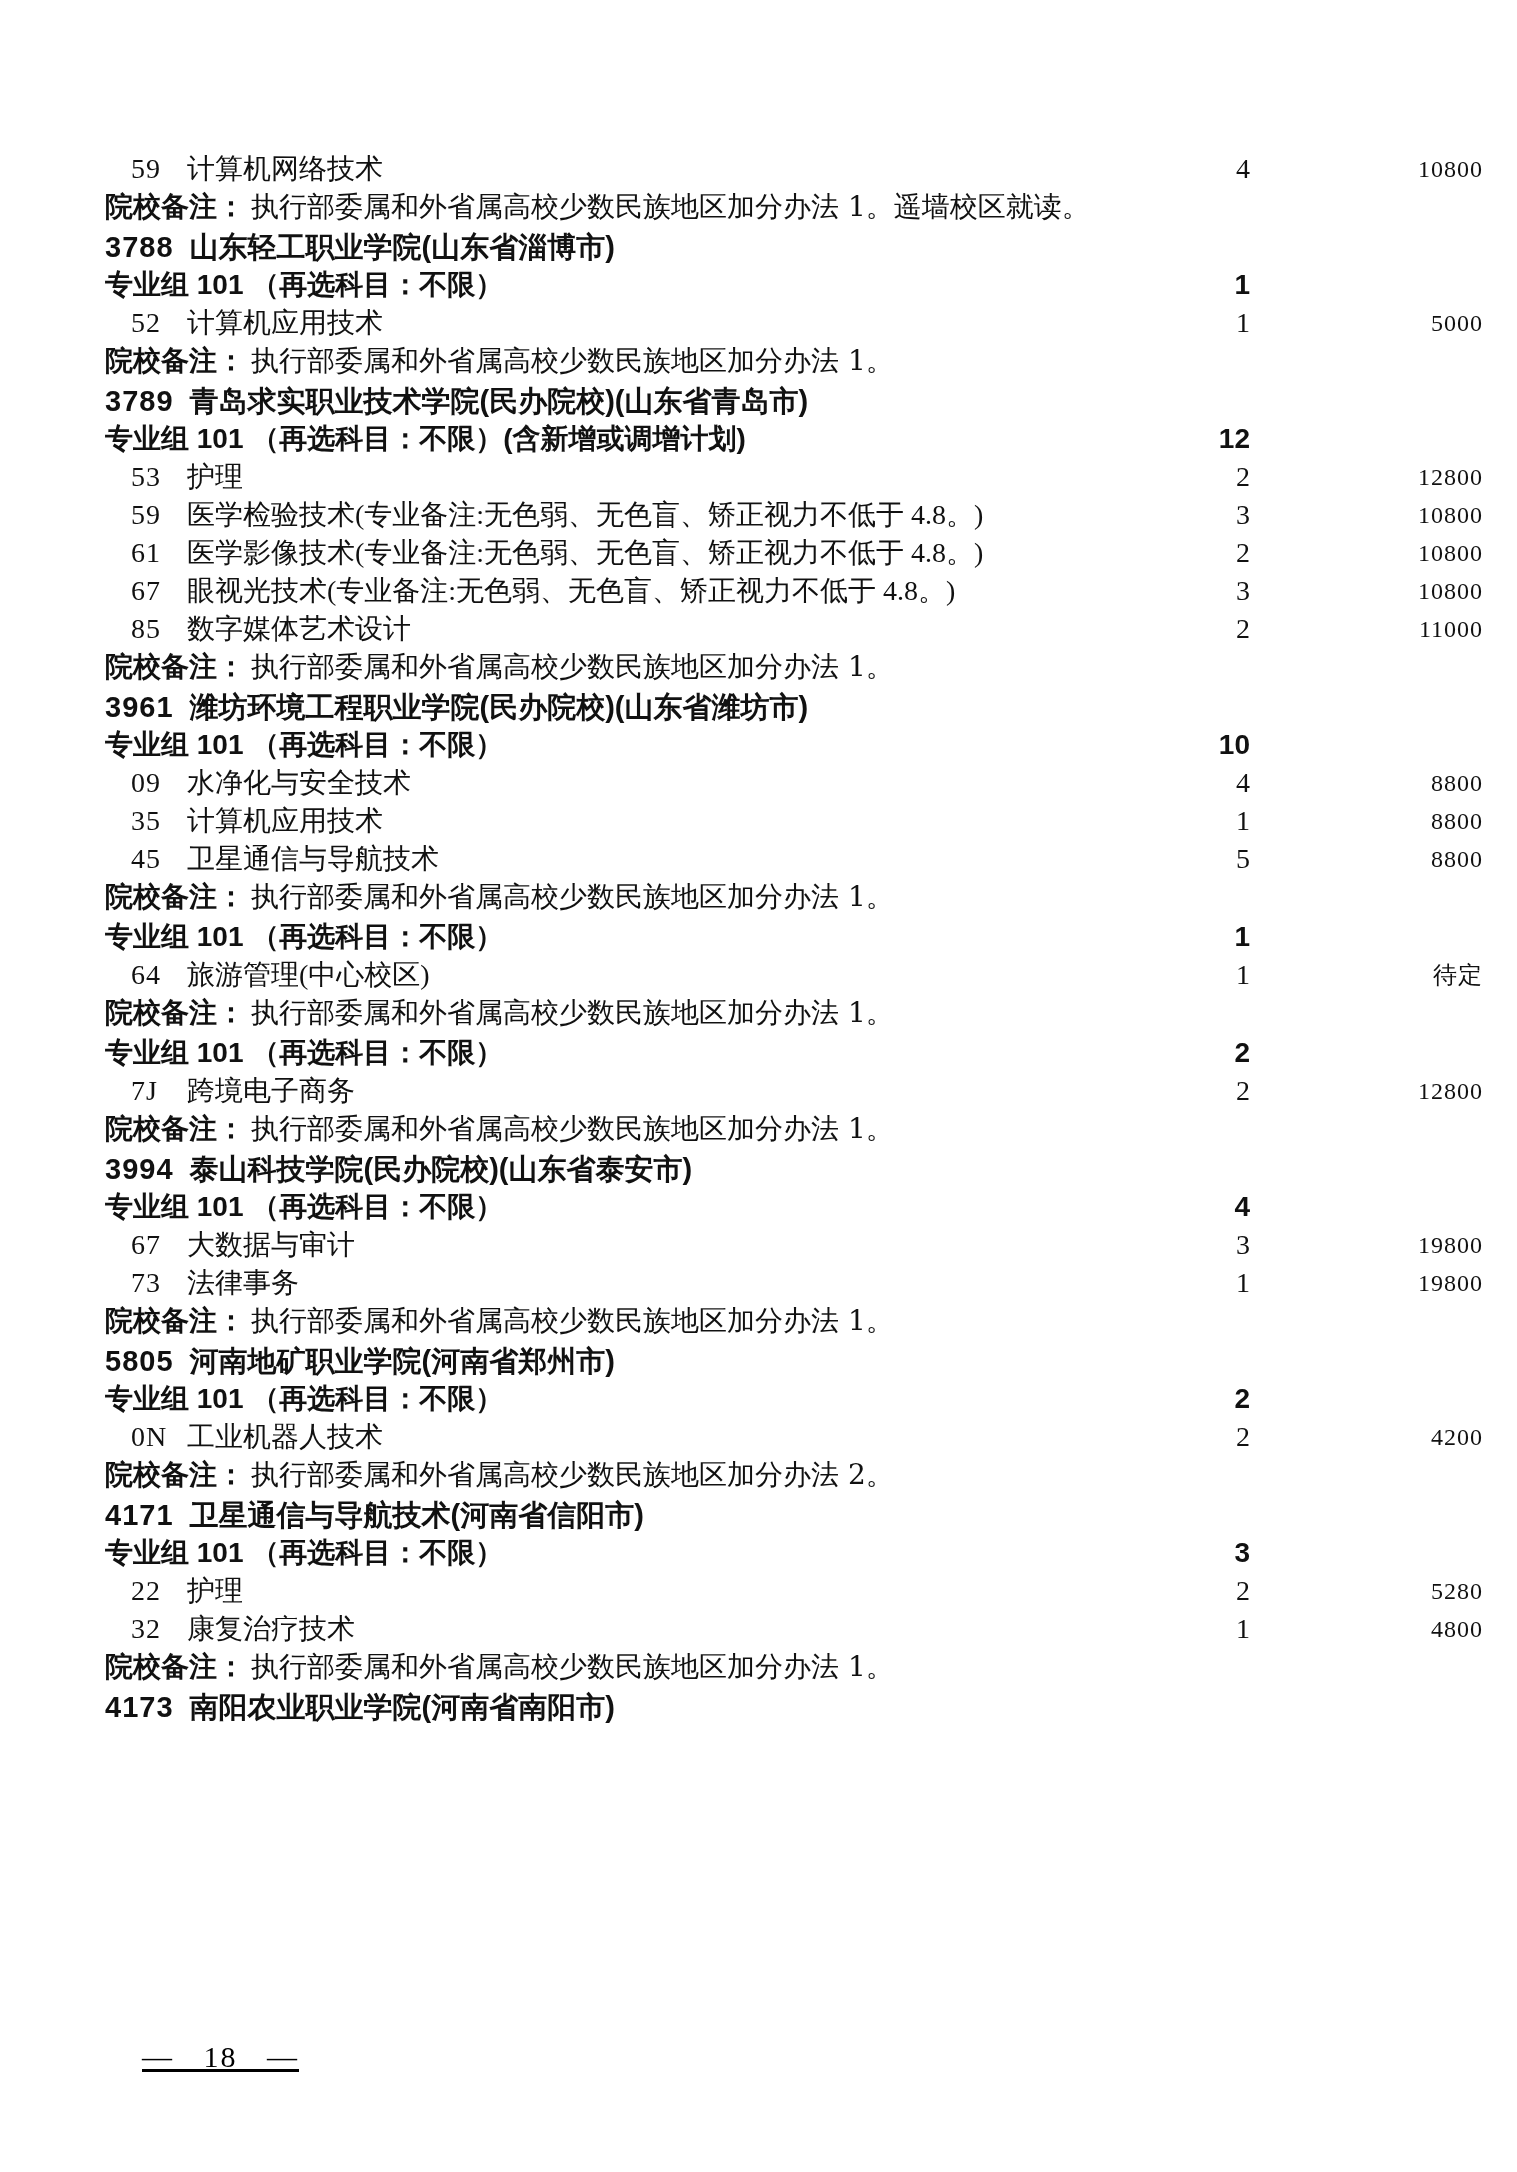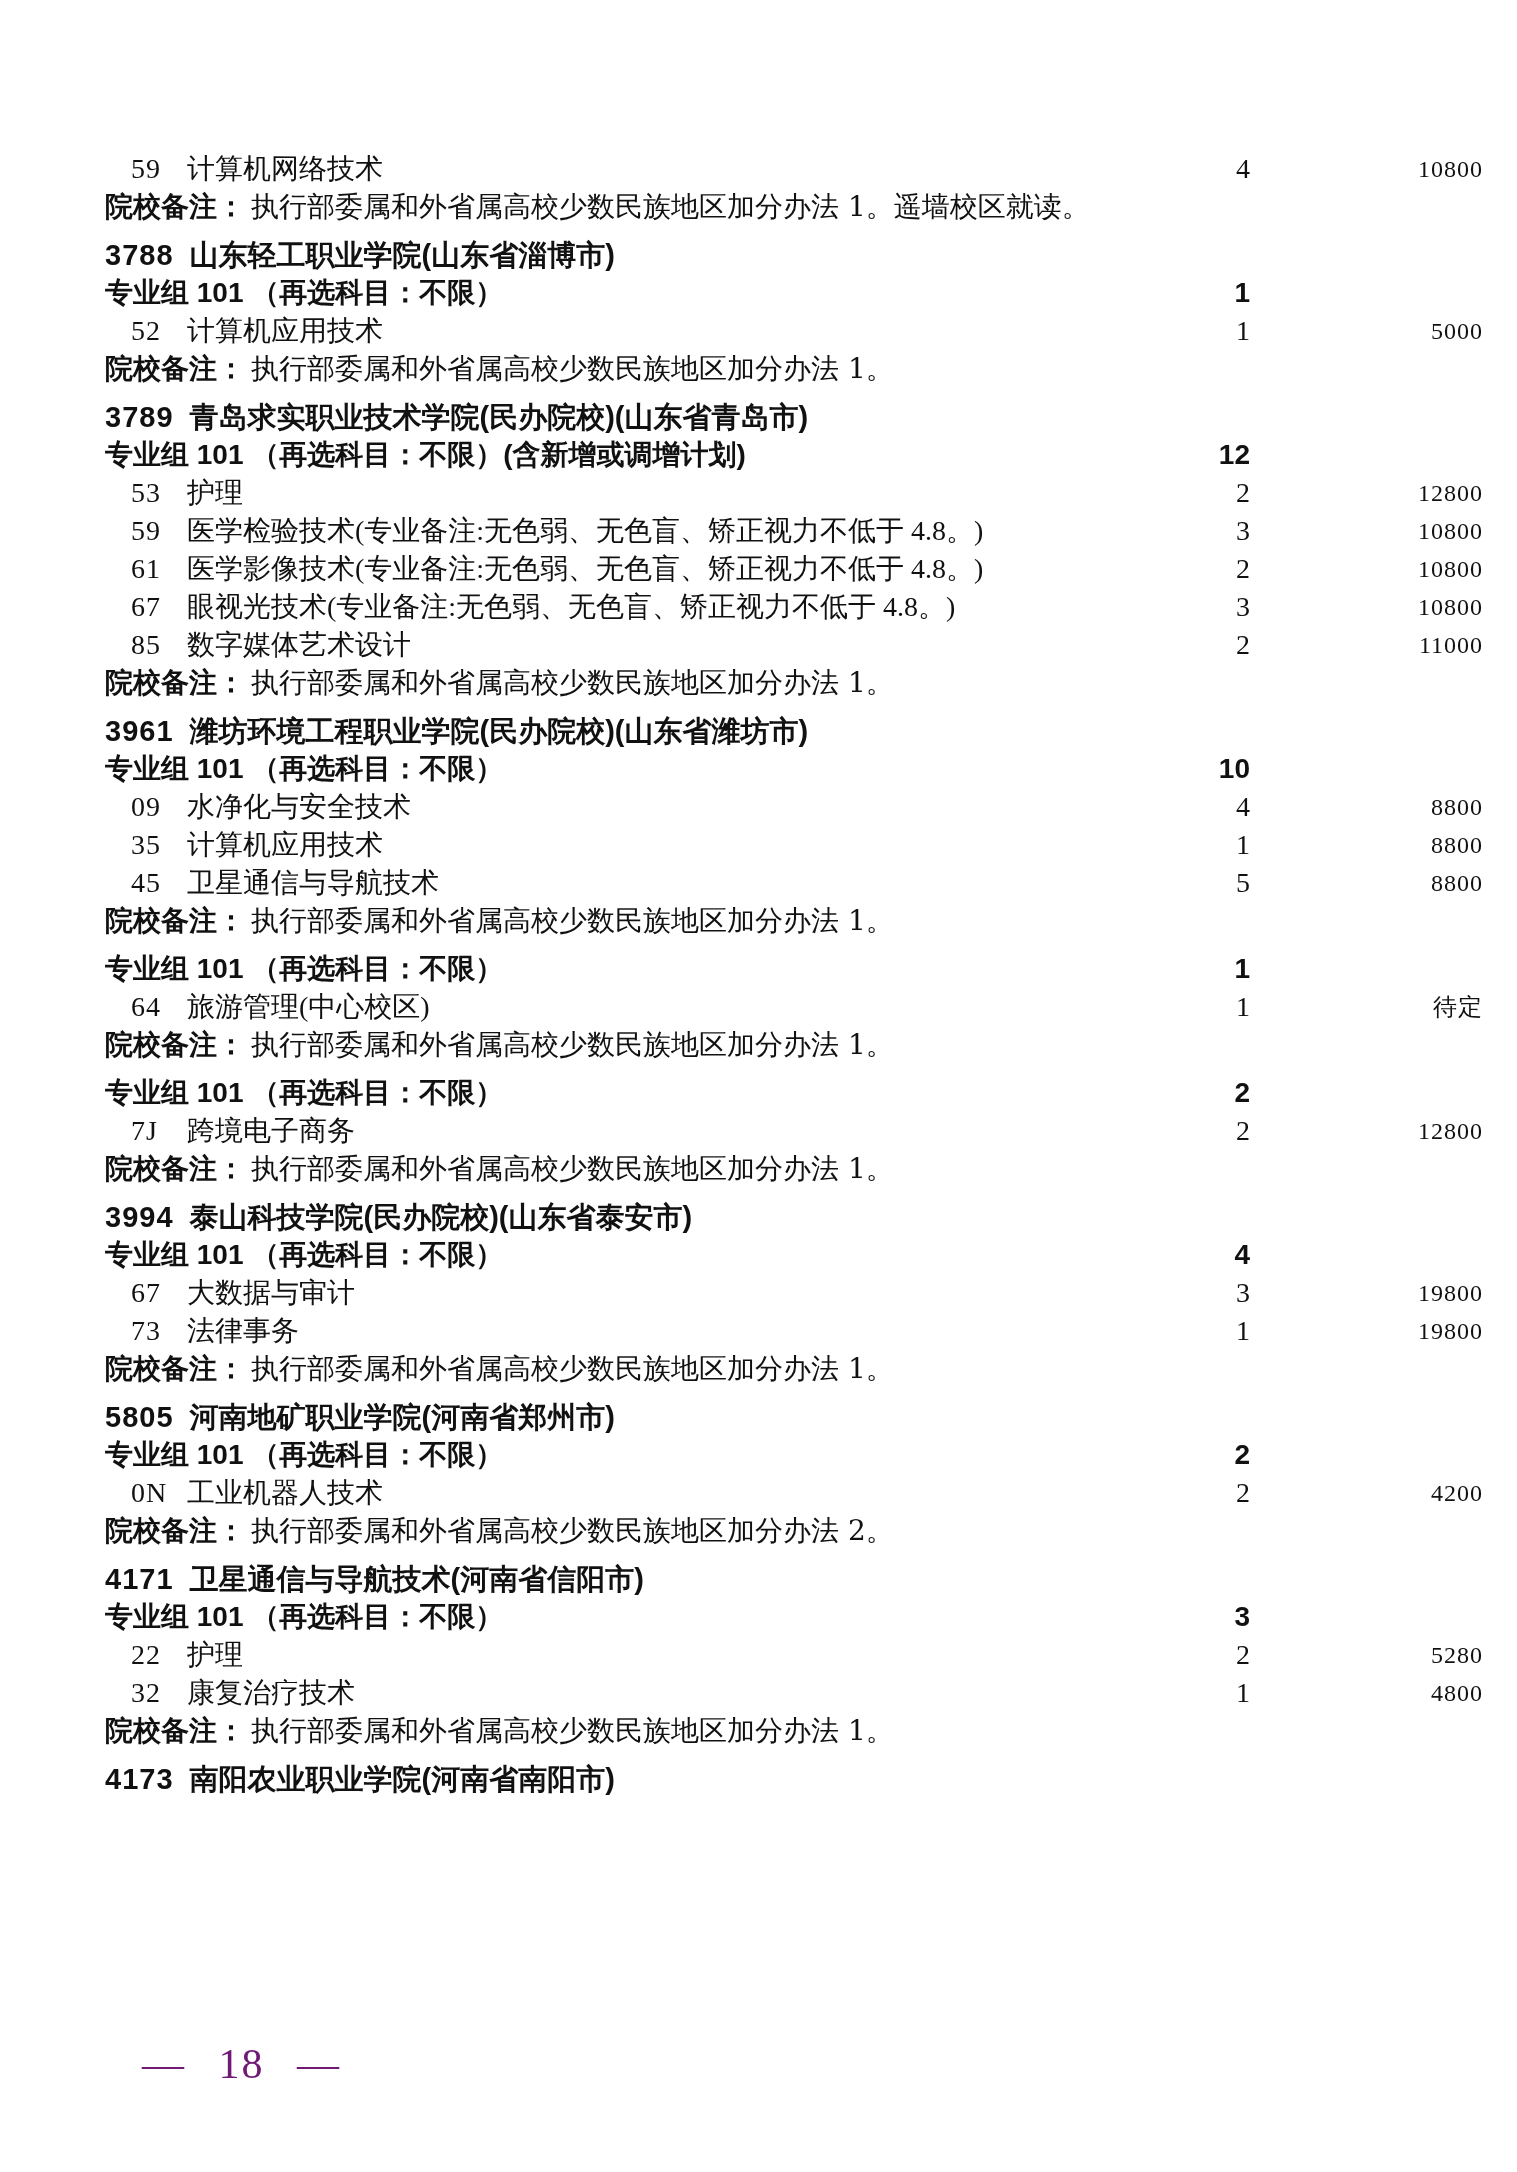--- a/index.html
+++ b/index.html
@@ -7,21 +7,21 @@
     position:relative;
     width:1517px; height:2172px;
     margin:0 auto;
     background:#ffffff;
     color:#111;
     font-family:"Liberation Serif","DejaVu Serif",serif;
     overflow:hidden;
   }
   .content { padding:150px 90px 0 105px; }
   .section { margin:0; }
-  .section + .section { margin-top:10px; }
+  .section + .section { margin-top:2px; }
   .row {
     position:relative;
     height:38px; line-height:38px;
     font-size:28px;
     white-space:nowrap;
   }
   .sans-bold {
     font-family:"Liberation Sans","DejaVu Sans",sans-serif;
     font-weight:700;
   }
@@ -40,23 +40,24 @@
   .col-count {
     position:absolute; top:0; left:1035px; width:110px;
     text-align:right; font-size:28px;
   }
   .col-fee {
     position:absolute; top:0; left:1218px; width:160px;
     text-align:right; font-size:24px; letter-spacing:1px;
   }
   .footer {
     position:absolute; left:142px; top:2040px;
-    font-size:42px; letter-spacing:2px; word-spacing:20px;
+    font-size:30px; letter-spacing:2px; word-spacing:20px;
     font-family:"Liberation Serif","DejaVu Serif",serif;
-    color:#701a75;
+    color:#000000;
+    text-decoration:underline;
   }
 </style>
 </head>
 <body>
 
 <div class="page">
   <main class="content" id="sections-root">
       <div class="section">
         <div class="row major-row"><span class="major-code">59</span><span class="major-name">计算机网络技术</span><span class="col-count">4</span><span class="col-fee">10800</span></div>
         <div class="row note-row"><span class="note-label sans-bold">院校备注：</span><span class="note-text">执行部委属和外省属高校少数民族地区加分办法 1。遥墙校区就读。</span></div>

